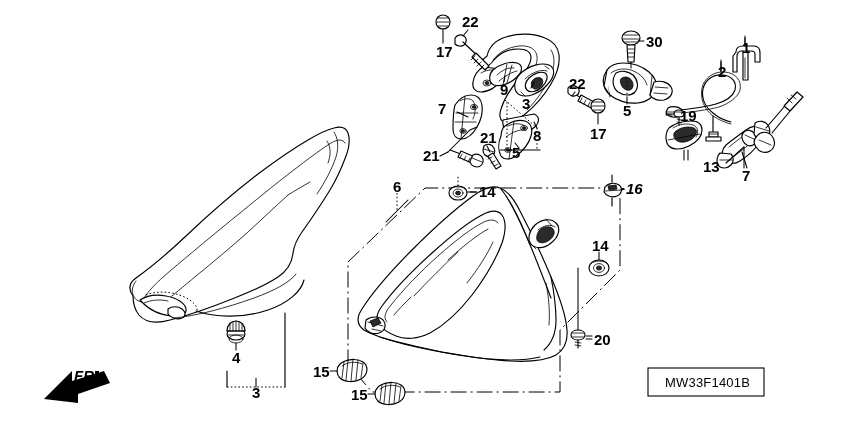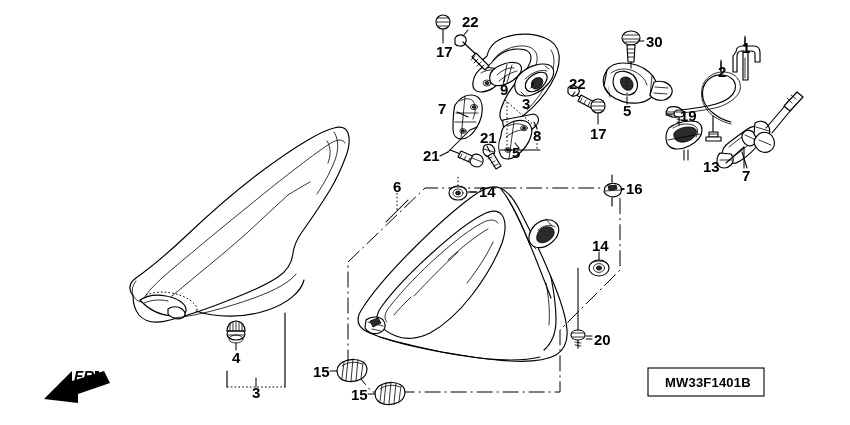--- a/index.html
+++ b/index.html
@@ -20,21 +20,21 @@
     color:#000;
     line-height:1;
     white-space:nowrap;
     letter-spacing:0px;
     text-align:right;
   }
   .partno{
     position:absolute;
     font-family:"Liberation Sans","DejaVu Sans",sans-serif;
     font-size:13px;
-    font-weight:700;
+    font-weight:400;
     letter-spacing:0.2px;
     color:#000;
   }
   .frlabel{
     position:absolute;
     font-family:"Liberation Sans","DejaVu Sans",sans-serif;
     font-size:15px;
     font-weight:700;
     font-style:italic;
     color:#000;
@@ -546,21 +546,21 @@
   <div class="callout" style="left:533px;top:128px;">8</div>
   <div class="callout" style="left:500px;top:82px;">9</div>
   <div class="callout" style="left:522px;top:96px;">3</div>
   <div class="callout" style="left:438px;top:101px;">7</div>
   <div class="callout" style="left:512px;top:145px;">5</div>
   <div class="callout" style="left:681px;top:159px;margin-left:22px;">13</div>
   <div class="callout" style="left:479px;top:184px;">14</div>
   <div class="callout" style="left:592px;top:238px;">14</div>
   <div class="callout" style="left:313px;top:364px;">15</div>
   <div class="callout" style="left:351px;top:387px;">15</div>
-  <div class="callout" style="left:626px;top:181px;">16</div>
+  <div class="callout" style="left:626px;top:181px;font-style:italic;">16</div>
   <div class="callout" style="left:436px;top:44px;">17</div>
   <div class="callout" style="left:590px;top:126px;">17</div>
   <div class="callout" style="left:594px;top:332px;">20</div>
   <div class="callout" style="left:680px;top:108px;">19</div>
   <div class="callout" style="left:646px;top:34px;">30</div>
   <div class="callout" style="left:423px;top:148px;">21</div>
   <div class="callout" style="left:480px;top:130px;">21</div>
   <div class="callout" style="left:462px;top:14px;">22</div>
   <div class="callout" style="left:569px;top:76px;">22</div>
 

